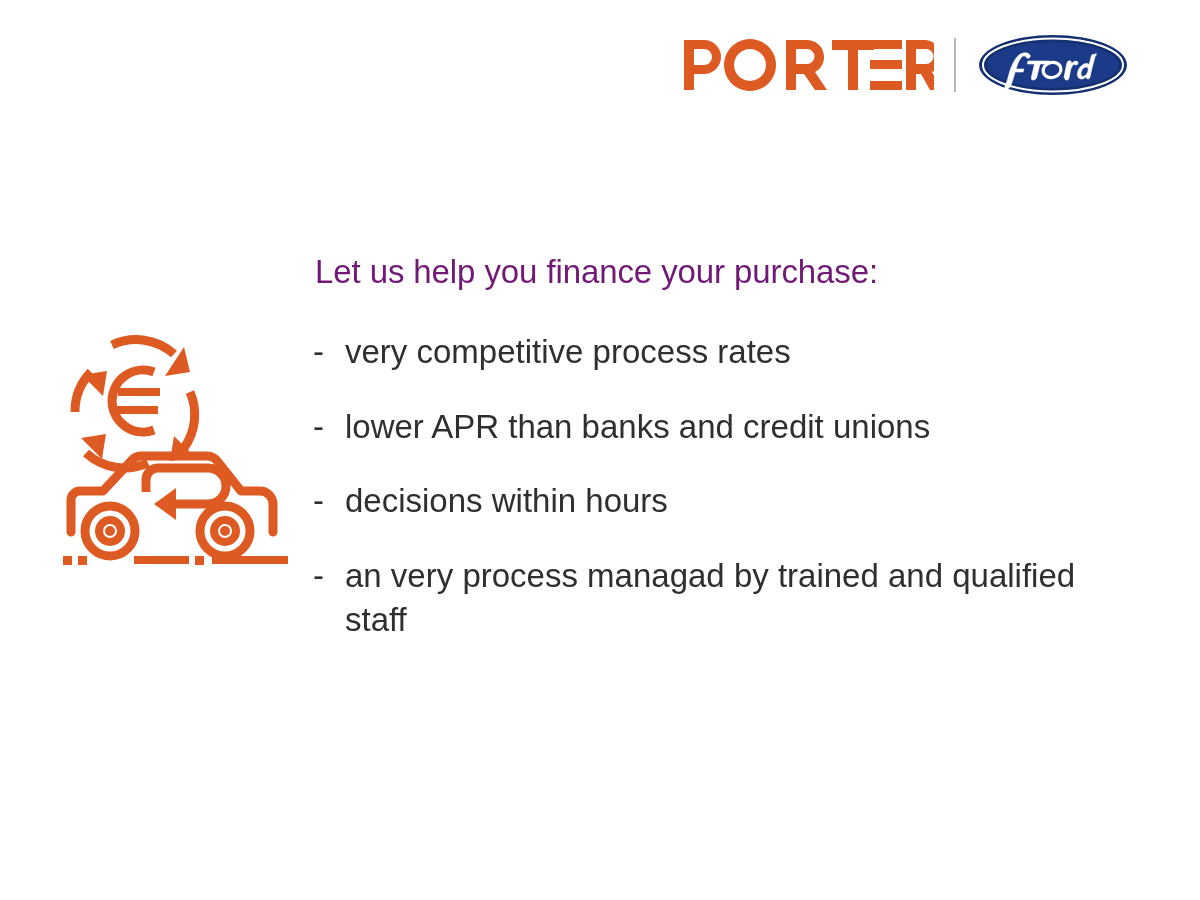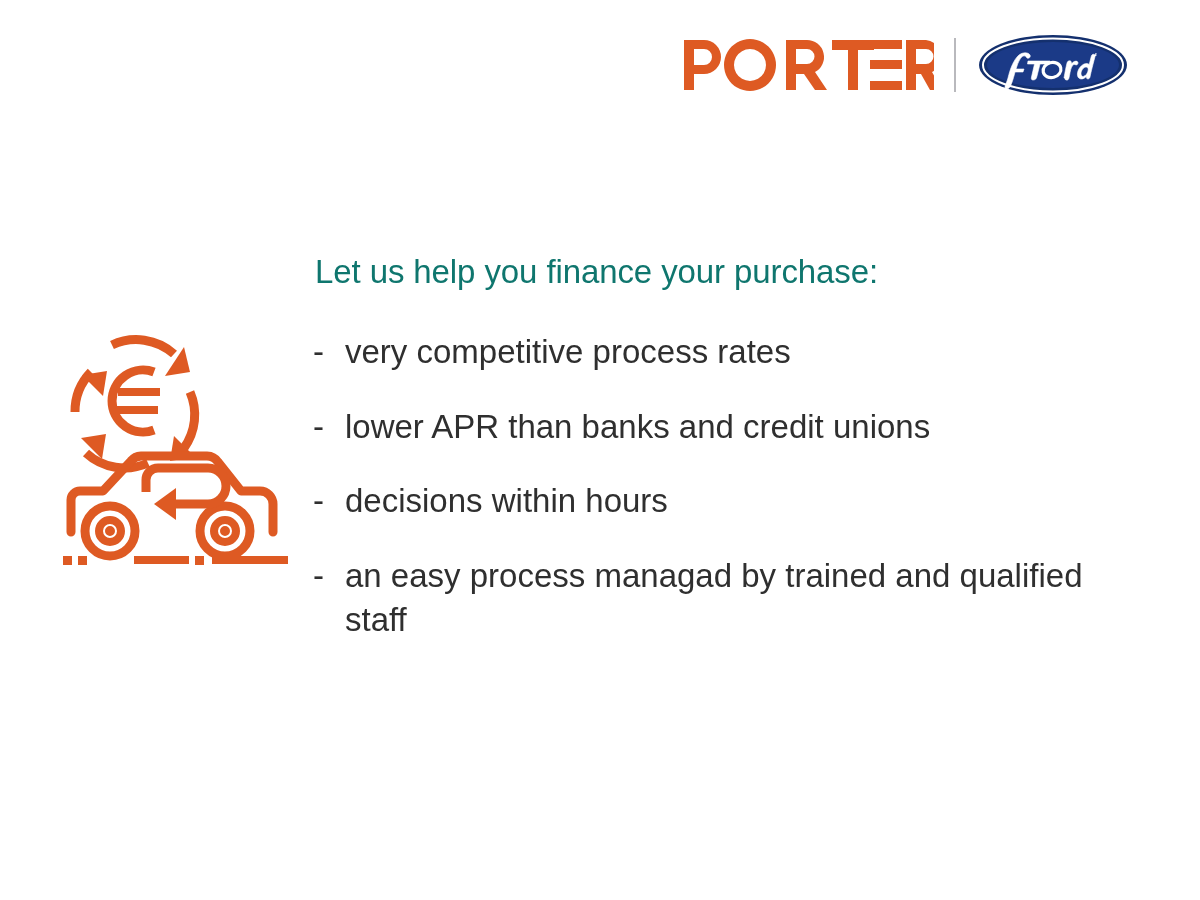--- a/index.html
+++ b/index.html
@@ -62,21 +62,21 @@
   .finance-icon svg { display: block; width: 100%; height: 100%; }
 
   
   .content {
     position: absolute;
     left: 313px;
     top: 252px;
     width: 800px;
   }
   .headline {
-    color: #0f766e;
+    color: #701a75;
     font-size: 33px;
     line-height: 1.22;
     letter-spacing: -0.1px;
     margin: 0 0 38px 2px;
     font-weight: 400;
     font-stretch: condensed;
     white-space: nowrap;
   }
   .bullet-list {
     list-style: none;
@@ -214,19 +214,19 @@
       <li class="bullet-item">
         <span class="bullet-dash">-</span>
         <span class="bullet-text">lower APR than banks and credit unions</span>
       </li>
       <li class="bullet-item">
         <span class="bullet-dash">-</span>
         <span class="bullet-text">decisions within hours</span>
       </li>
       <li class="bullet-item">
         <span class="bullet-dash">-</span>
-        <span class="bullet-text">an easy process managad by trained and qualified staff</span>
+        <span class="bullet-text">an very process managad by trained and qualified staff</span>
       </li>
     </ul>
 
   </div>
 
 </div>
 
 </body></html>

